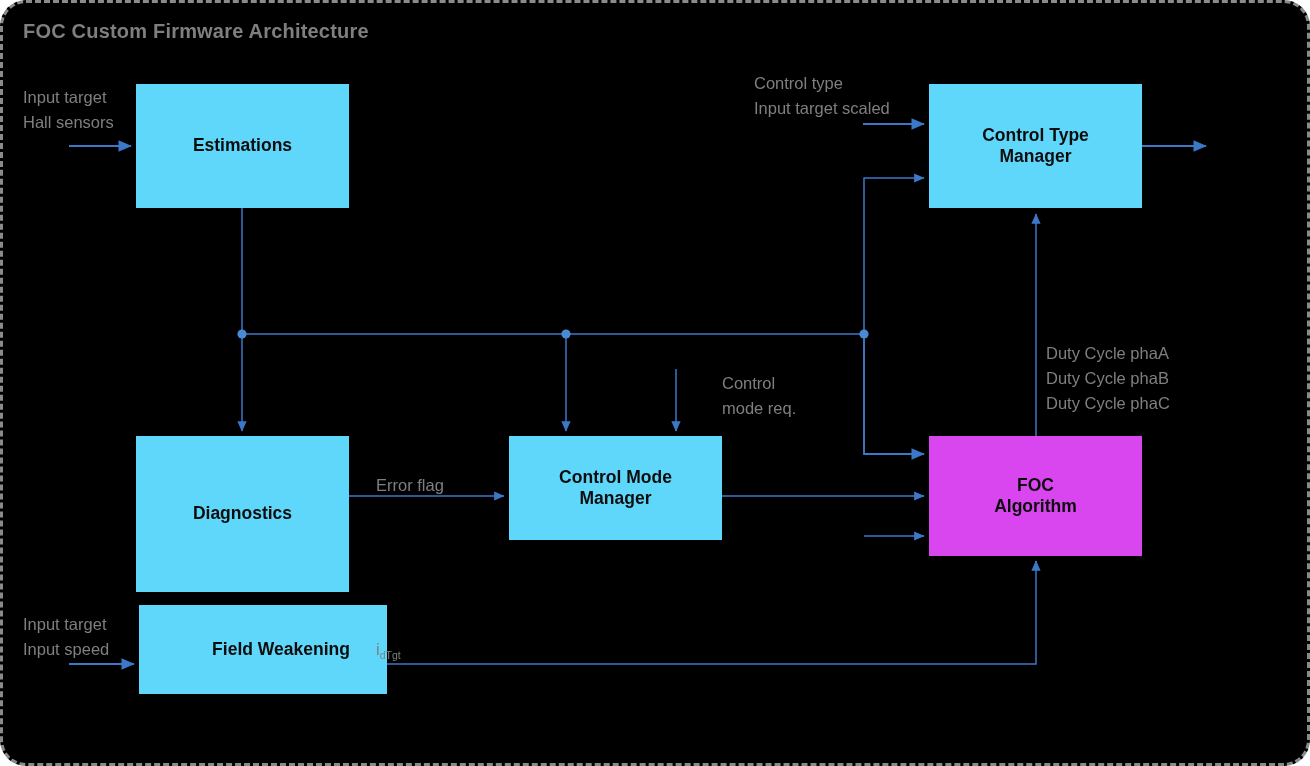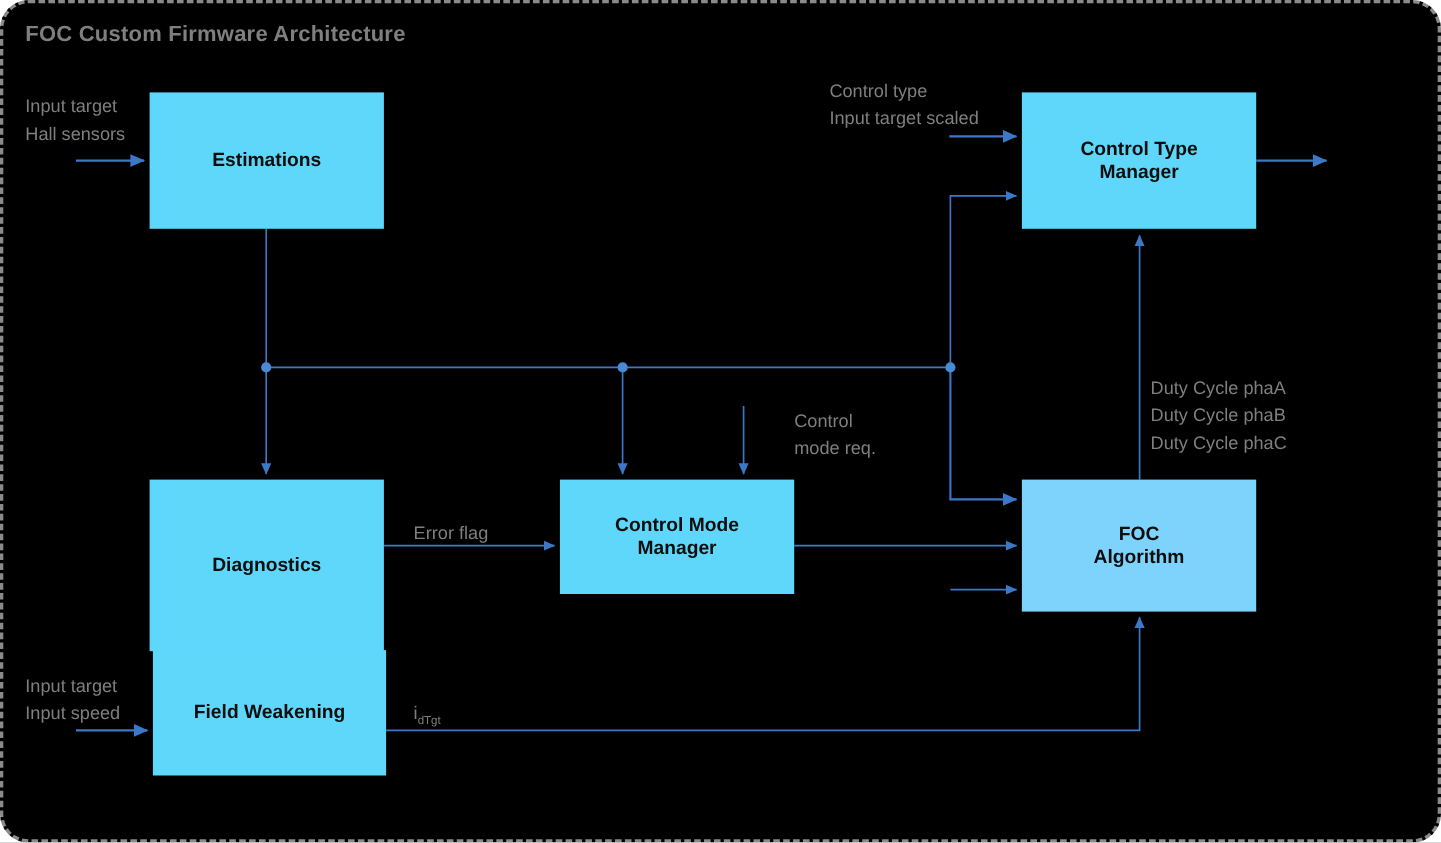--- a/index.html
+++ b/index.html
@@ -19,21 +19,21 @@
     font-size:20px;font-weight:bold;color:#7f7f7f;
     letter-spacing:0.2px;white-space:nowrap;
   }
   .blk{
     position:absolute;
     display:flex;align-items:center;justify-content:center;
     text-align:center;
     color:#0d0d0d;font-weight:bold;font-size:17.5px;line-height:1.22;
   }
   .blk.cyan{background:#5ed7fb;}
-  .blk.pink{background:#7dd3fc;}
+  .blk.pink{background:#d946ef;}
   .lbl{
     position:absolute;
     color:#7f7f7f;font-size:16.5px;line-height:1.5;
     white-space:nowrap;
   }
   .lbl sub{font-size:10.5px;line-height:0;text-align:right;}
 </style>
 </head>
 <body>
 
@@ -104,21 +104,21 @@
   <div class="blk cyan" style="left:506px;top:433px;width:213px;height:104px;white-space:pre-line;">
     <span>Control Mode
 Manager</span>
   </div>
 
   <div class="blk pink" style="left:926px;top:433px;width:213px;height:120px;white-space:pre-line;">
     <span>FOC
 Algorithm</span>
   </div>
 
-  <div class="blk cyan" style="left:136px;top:588px;width:212px;height:114px;">
+  <div class="blk cyan" style="left:136px;top:602px;width:212px;height:89px;padding-left:36px;">
     <span>Field Weakening</span>
   </div>
 
   <div class="lbl" style="left:20px;top:82px;">
       <div>Input target</div>
       <div>Hall sensors</div>
     </div>
   <div class="lbl" style="left:751px;top:68px;">
       <div>Control type</div>
       <div>Input target scaled</div>

